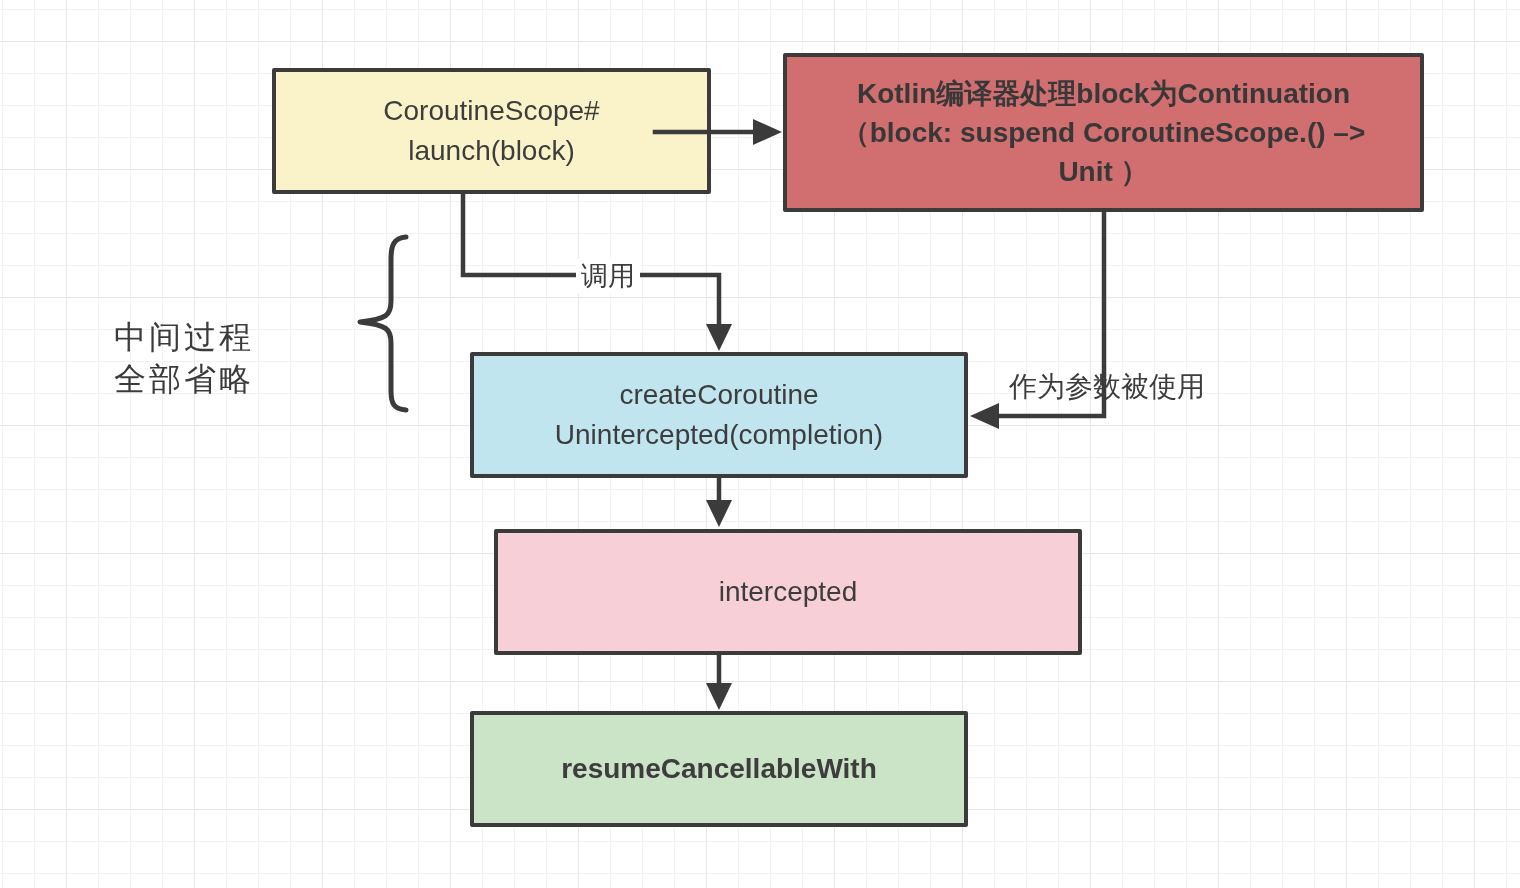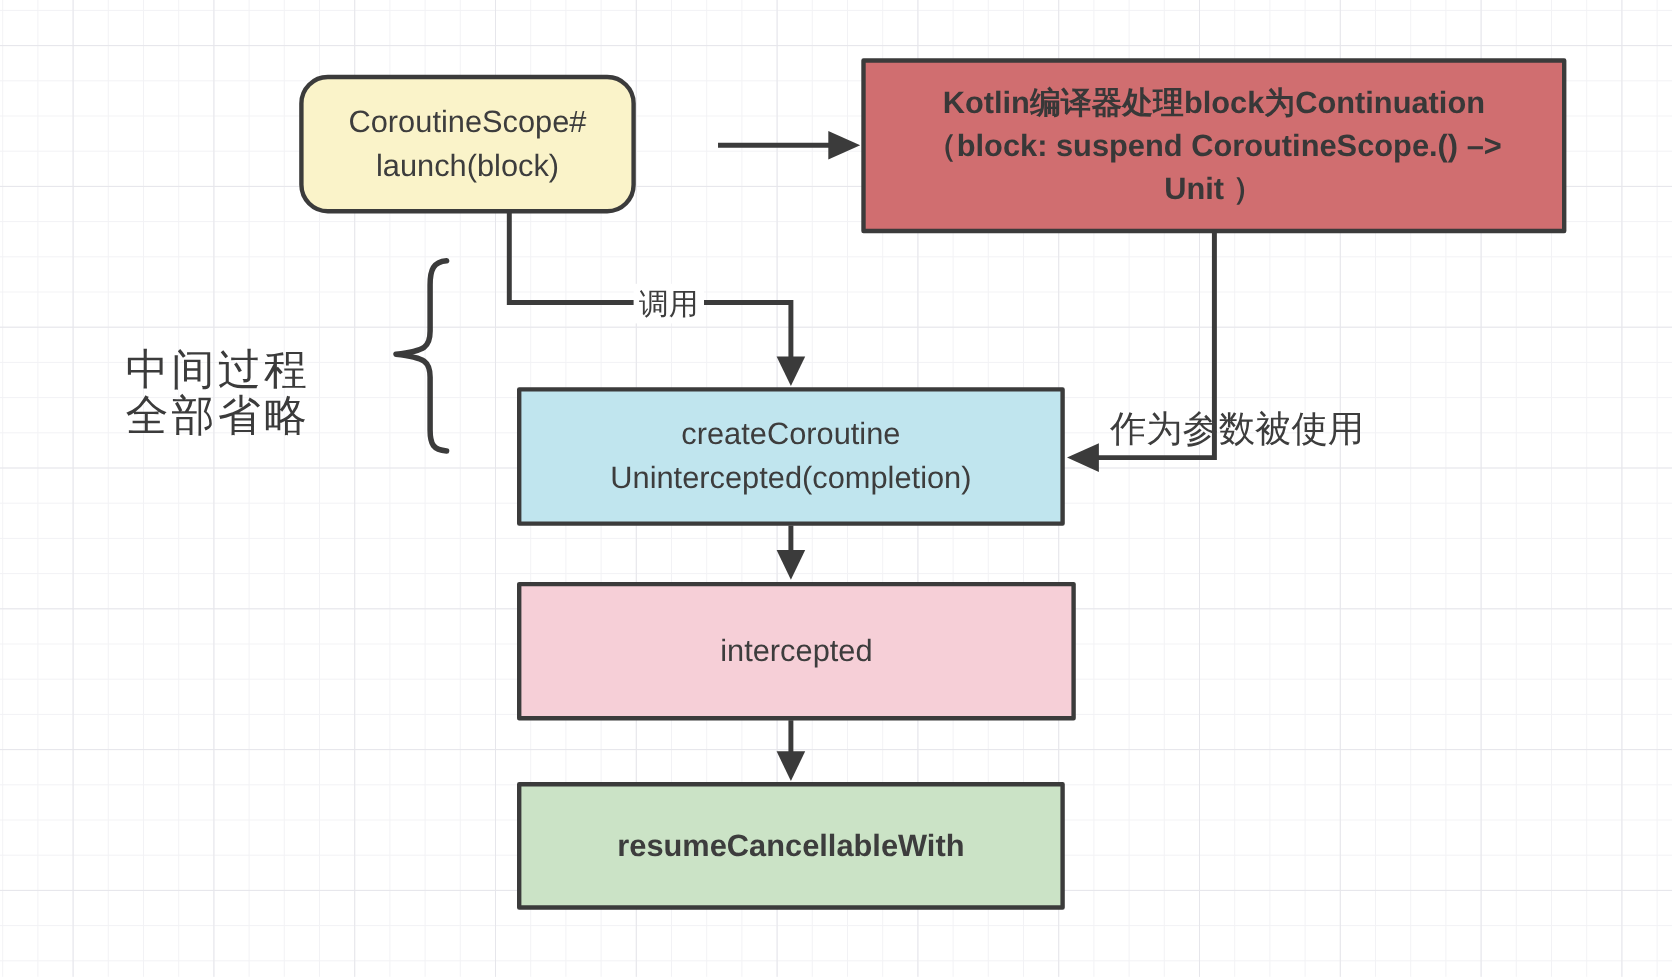--- a/index.html
+++ b/index.html
@@ -25,25 +25,25 @@
     border: 4px solid #3b3b3b;
     border-radius: 2px;
     display: flex;
     flex-direction: column;
     align-items: center;
     justify-content: center;
     text-align: center;
     font-size: 28px;
     line-height: 40px;
   }
-  .node-launch      { left: 272px; top: 68px;  width: 306px; height: 126px; background: #faf3c9; border-radius: 26px; }
+  .node-launch      { left: 272px; top: 68px;  width: 439px; height: 126px; background: #faf3c9; }
   .node-compiler    { left: 783px; top: 53px;  width: 641px; height: 159px; background: #d06e70;
                       font-weight: 700; line-height: 39px; color: #383838; align-items: center; }
   .node-create      { left: 470px; top: 352px; width: 498px; height: 126px; background: #c0e5ee; text-align: right; }
-  .node-intercepted { left: 470px; top: 529px; width: 508px; height: 126px; background: #f6cfd7; }
+  .node-intercepted { left: 494px; top: 529px; width: 588px; height: 126px; background: #f6cfd7; }
   .node-resume      { left: 470px; top: 711px; width: 498px; height: 116px; background: #cbe3c6; font-weight: bold; }
 
   .svg-overlay {
     position: absolute;
     left: 0; top: 0;
     width: 1520px; height: 888px;
     pointer-events: none;
   }
   .edge-label {
     position: absolute;
@@ -52,26 +52,26 @@
   }
   .label-call {
     left: 556px; top: 258px;
     font-size: 27px;
     background: #ffffff;
     padding: 0 5px;
     margin-left: 20px;
   }
   .label-param {
     left: 1009px; top: 368px;
-    font-size: 33px;
+    font-size: 28px;
   }
   .annotation {
     position: absolute;
     left: 114px; top: 316px;
-    font-size: 39px;
+    font-size: 32px;
     line-height: 42px;
     letter-spacing: 3px;
     color: #3b3b3b;
   }
 </style>
 </head>
 <body>
 
 <div class="canvas">
 

